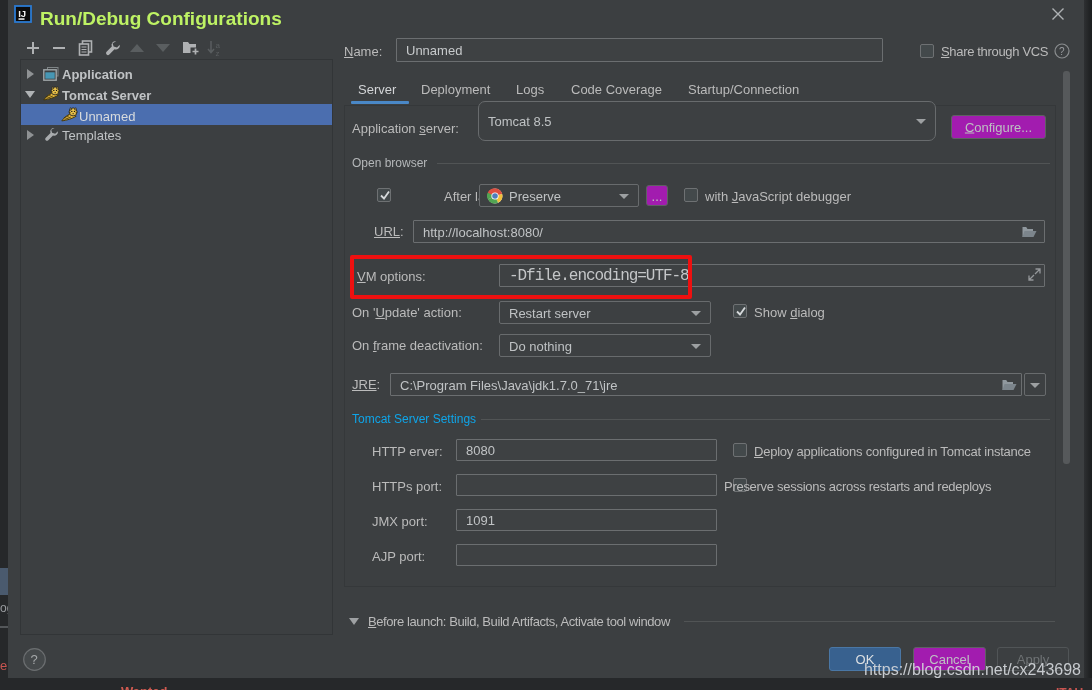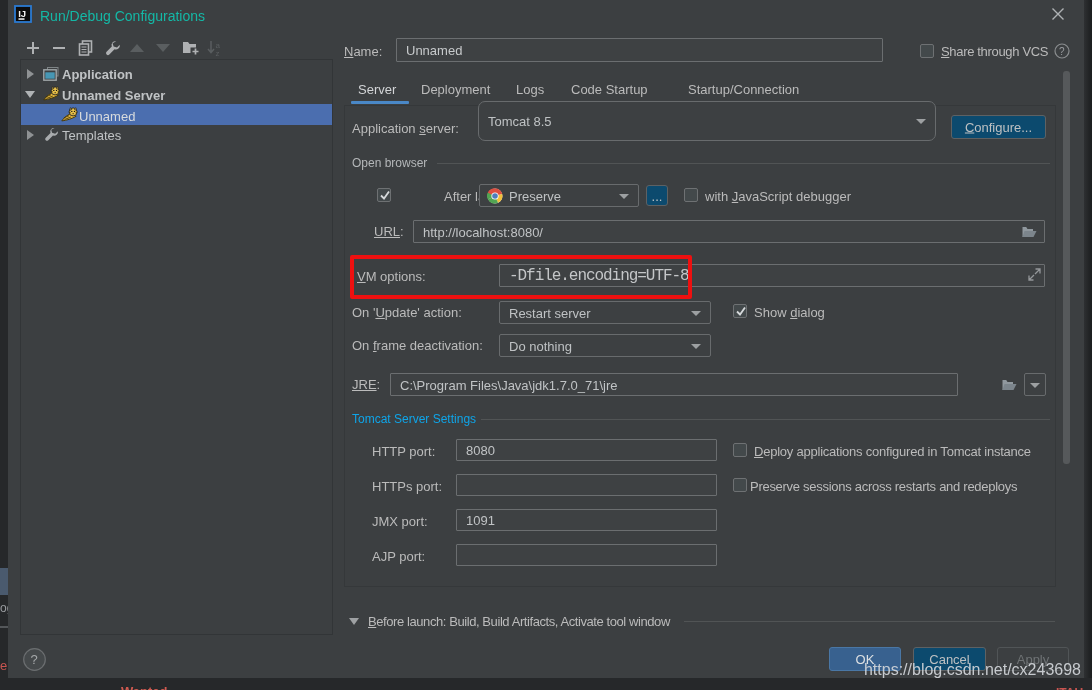--- a/index.html
+++ b/index.html
@@ -11,21 +11,21 @@
 #rstrip { position:absolute; left:1084px; top:0; width:8px; height:690px; background:linear-gradient(90deg,#2e3032,#1b1d1e); }
 #bstrip { position:absolute; left:0; top:678px; width:1092px; height:12px; background:#26282a; }
 .lbl { position:absolute; color:#bbbbbb; white-space:nowrap; }
 .field { position:absolute; background:#3e4143; border:1px solid #6b6e70; border-radius:1px; color:#c0c3c5; }
 .field .txt { position:absolute; left:9px; top:50%; transform:translateY(-50%); white-space:nowrap; }
 .combo { position:absolute; background:#3d4042; border:1px solid #686b6d; border-radius:2px; color:#bfc2c4; }
 .combo .txt { position:absolute; left:9px; top:50%; transform:translateY(-50%); white-space:nowrap; }
 .carrow { position:absolute; right:9px; top:50%; margin-top:-2px; width:0; height:0; border-left:5px solid transparent; border-right:5px solid transparent; border-top:5px solid #9da0a2; }
 .cb { position:absolute; width:14px; height:14px; background:#43494b; border:1px solid #6e7173; border-radius:2px; }
 .cb svg { position:absolute; left:1px; top:0px; }
-.btn { position:absolute; background:#0c4a6e; border:1px solid #5e6163; border-radius:3px; color:#bdc0c2; text-align:center; }
+.btn { position:absolute; background:#a21caf; border:1px solid #5e6163; border-radius:3px; color:#bdc0c2; text-align:center; }
 .btn span { position:relative; top:50%; transform:translateY(-50%); display:block; }
 .sep-line { position:absolute; height:1px; background:#515455; }
 u { text-decoration:underline; text-underline-offset:1px; }
 .tri-r { width:0; height:0; border-top:5px solid transparent; border-bottom:5px solid transparent; border-left:7px solid #8f9294; position:absolute; }
 .tri-d { width:0; height:0; border-left:5px solid transparent; border-right:5px solid transparent; border-top:7px solid #b0b3b5; position:absolute; }
 </style>
 </head>
 <body>
 <div id="dialog"></div>
 <div id="rstrip"></div>
@@ -37,21 +37,21 @@
 <div class="abs" style="left:0;top:658px;width:8px;height:17px;color:#c75450;font-size:13px;overflow:hidden;">e</div>
 <div class="abs" style="left:121px;top:684px;width:62px;height:6px;overflow:hidden;color:#cf5a50;font-size:13px;font-weight:bold;">Wanted</div>
 <div class="abs" style="left:1056px;top:686px;width:36px;height:4px;overflow:hidden;color:#c75450;font-size:12px;font-weight:bold;">ITAU</div>
 
 <div id="titlebar" class="abs" style="left:8px;top:0;width:1076px;height:30px;">
   <div class="abs" style="left:6px;top:5px;width:18px;height:34px;"><svg width="18" height="18" viewBox="0 0 18 18">
         <rect x="1" y="1" width="16" height="16" fill="#0c0c0c" stroke="#2b7ad2" stroke-width="1.8"></rect>
         <text x="4.2" y="12" fill="#f2f2f2" font-family="Liberation Sans" font-size="9.5" font-weight="bold">IJ</text>
         <rect x="4.5" y="13.2" width="6" height="1.7" fill="#dcdcdc"></rect>
       </svg></div>
-  <div class="lbl" style="left:32px;top:8px;font-size:14px;color:#14b8a6;">Run/Debug Configurations</div>
+  <div class="lbl" style="left:32px;top:8px;font-size:19px;color:#bef264;font-weight:bold;">Run/Debug Configurations</div>
   <svg class="abs" style="left:1042px;top:6px;" width="16" height="16" viewBox="0 0 16 16">
       <path d="M2.5 2.5 L13.5 13.5 M13.5 2.5 L2.5 13.5" stroke="#afb2b4" stroke-width="1.4"></path>
     </svg>
 </div>
 
 <div id="toolbar" class="abs" style="left:8px;top:34px;width:330px;height:26px;">
   <svg class="abs" style="left:18px;top:7px;" width="14" height="14" viewBox="0 0 14 14">
       <path d="M7 1 L7 13 M1 7 L13 7" stroke="#afb1b3" stroke-width="2"></path>
     </svg>
   <svg class="abs" style="left:44px;top:7px;" width="14" height="14" viewBox="0 0 14 14">
@@ -95,21 +95,21 @@
   <path d="M0.8 13.9 C3.8 9.6 7.4 7.4 10.8 6.3 L15.2 9.2 C11.5 11.6 5.2 13.5 0.8 13.9 Z" fill="#dfb33c" stroke="#3c3008" stroke-width="0.9"></path>
   <path d="M2.8 10.9 C4.6 10 6.3 9.3 8 8.8 M3.6 12.5 C5.6 11.8 7.8 11 9.8 10.1" stroke="#3c3008" stroke-width="0.8" fill="none"></path>
   <circle cx="12.1" cy="4.9" r="4" fill="#e8c048" stroke="#242424" stroke-width="0.9"></circle>
   <path d="M8.7 3.6 L9.3 0.7 L11.1 2.1 Z" fill="#e8c048" stroke="#242424" stroke-width="0.7"></path>
   <path d="M15.5 3.6 L14.9 0.7 L13.1 2.1 Z" fill="#e8c048" stroke="#242424" stroke-width="0.7"></path>
   <circle cx="10.8" cy="4.4" r="0.7" fill="#141414"></circle>
       <circle cx="13.5" cy="4.4" r="0.7" fill="#141414"></circle>
   <path d="M11.5 6.7 L12.9 6.7" stroke="#141414" stroke-width="0.8"></path>
   <path d="M7.8 5.3 L10 5.9 M16.4 5.3 L14.3 5.9" stroke="#3c3008" stroke-width="0.6"></path>
   </svg>
-  <div class="lbl" style="left:41px;top:28px;font-weight:bold;color:#c0c3c5;">Unnamed Server</div>
+  <div class="lbl" style="left:41px;top:28px;font-weight:bold;color:#c0c3c5;">Tomcat Server</div>
 
   <svg class="abs" style="left:40px;top:47px;" width="18" height="16" viewBox="0 0 18 16">
   <path d="M0.8 13.9 C3.8 9.6 7.4 7.4 10.8 6.3 L15.2 9.2 C11.5 11.6 5.2 13.5 0.8 13.9 Z" fill="#dfb33c" stroke="#3c3008" stroke-width="0.9"></path>
   <path d="M2.8 10.9 C4.6 10 6.3 9.3 8 8.8 M3.6 12.5 C5.6 11.8 7.8 11 9.8 10.1" stroke="#3c3008" stroke-width="0.8" fill="none"></path>
   <circle cx="12.1" cy="4.9" r="4" fill="#e8c048" stroke="#242424" stroke-width="0.9"></circle>
   <path d="M8.7 3.6 L9.3 0.7 L11.1 2.1 Z" fill="#e8c048" stroke="#242424" stroke-width="0.7"></path>
   <path d="M15.5 3.6 L14.9 0.7 L13.1 2.1 Z" fill="#e8c048" stroke="#242424" stroke-width="0.7"></path>
   <circle cx="10.8" cy="4.4" r="0.7" fill="#141414"></circle>
       <circle cx="13.5" cy="4.4" r="0.7" fill="#141414"></circle>
   <path d="M11.5 6.7 L12.9 6.7" stroke="#141414" stroke-width="0.8"></path>
@@ -131,21 +131,21 @@
 <div class="cb" style="left:920px;top:44px;"></div>
 <div class="lbl" style="left:941px;top:44px;letter-spacing:-0.33px;"><u>S</u>hare through VCS</div>
 <svg class="abs" style="left:1054px;top:43px;" width="16" height="16" viewBox="0 0 16 16">
     <circle cx="8" cy="8" r="7" fill="none" stroke="#8a8d8f" stroke-width="1.2"></circle>
     <text x="5" y="12" fill="#9a9da0" font-size="10" font-family="Liberation Sans">?</text>
   </svg>
 
 <div class="lbl" style="left:358px;top:82px;color:#d3d5d7;">Server</div>
 <div class="lbl" style="left:421px;top:82px;">Deployment</div>
 <div class="lbl" style="left:516px;top:82px;">Logs</div>
-<div class="lbl" style="left:571px;top:82px;">Code Startup</div>
+<div class="lbl" style="left:571px;top:82px;">Code Coverage</div>
 <div class="lbl" style="left:688px;top:82px;">Startup/Connection</div>
 <div class="abs" style="left:351px;top:101px;width:58px;height:3px;background:#4a88c7;border-radius:1px;"></div>
 
 <div class="abs" style="left:344px;top:105px;width:712px;height:482px;border:1px solid #35383a;"></div>
 
 <div class="lbl" style="left:352px;top:121px;">Application <u>s</u>erver:</div>
 <div class="combo" style="left:478px;top:101px;width:458px;height:40px;border-radius:7px;">
     <span class="txt">Tomcat 8.5</span>
     <span class="carrow"></span>
   </div>
@@ -213,50 +213,50 @@
   </div>
 <div class="lbl" style="left:754px;top:305px;">Show <u>d</u>ialog</div>
 
 <div class="lbl" style="left:352px;top:338px;">On <u>f</u>rame deactivation:</div>
 <div class="combo" style="left:499px;top:334px;width:212px;height:23px;">
     <span class="txt">Do nothing</span>
     <span class="carrow"></span>
   </div>
 
 <div class="lbl" style="left:352px;top:377px;"><u>JRE</u>:</div>
-<div class="field" style="left:390px;top:373px;width:568px;height:23px;">
+<div class="field" style="left:390px;top:373px;width:632px;height:23px;">
     <span class="txt">C:\Program Files\Java\jdk1.7.0_71\jre</span>
   </div>
 <svg class="abs" style="left:1002px;top:378px;" width="16" height="13" viewBox="0 0 16 13">
     <path d="M0.5 2 L0.5 12 L11 12 L11 4 L5.5 4 L4.2 2 Z" fill="#90989e"></path>
     <path d="M2.5 6 L14.5 6 L11.5 12 L0.5 12 Z" fill="#7c858c"></path>
   </svg>
 <div class="combo" style="left:1024px;top:373px;width:22px;height:23px;">
     <span class="carrow" style="right:5px;"></span>
   </div>
 
 <div class="lbl" style="left:352px;top:412px;font-size:12px;color:#0ea5e9;">Tomcat Server Settings</div>
 <div class="sep-line" style="left:481px;top:419px;width:569px;"></div>
 
-<div class="lbl" style="left:372px;top:444px;">HTTP port:</div>
+<div class="lbl" style="left:372px;top:444px;">HTTP erver:</div>
 <div class="field" style="left:456px;top:439px;width:261px;height:22px;">
     <span class="txt">8080</span>
   </div>
 <div class="lbl" style="left:372px;top:479px;">HTTPs port:</div>
 <div class="field" style="left:456px;top:474px;width:261px;height:22px;"></div>
 <div class="lbl" style="left:372px;top:514px;">JMX port:</div>
 <div class="field" style="left:456px;top:509px;width:261px;height:22px;">
     <span class="txt">1091</span>
   </div>
 <div class="lbl" style="left:372px;top:549px;">AJP port:</div>
 <div class="field" style="left:456px;top:544px;width:261px;height:22px;"></div>
 <div class="cb" style="left:733px;top:443px;"></div>
 <div class="lbl" style="left:754px;top:444px;letter-spacing:-0.23px;"><u>D</u>eploy applications configured in Tomcat instance</div>
 <div class="cb" style="left:733px;top:478px;"></div>
-<div class="lbl" style="left:750px;top:479px;letter-spacing:-0.28px;">Preserve sessions across restarts and redeploys</div>
+<div class="lbl" style="left:724px;top:479px;letter-spacing:-0.28px;">Preserve sessions across restarts and redeploys</div>
 
 <div class="tri-d" style="left:349px;top:618px;border-top-color:#9ea1a3;"></div>
 <div class="lbl" style="left:368px;top:614px;letter-spacing:-0.42px;"><u>B</u>efore launch: Build, Build Artifacts, Activate tool window</div>
 <div class="sep-line" style="left:684px;top:621px;width:371px;"></div>
 
 <svg class="abs" style="left:23px;top:648px;" width="23" height="23" viewBox="0 0 23 23">
     <circle cx="11.5" cy="11.5" r="10.8" fill="#45494b" stroke="#6b6e70" stroke-width="1.2"></circle>
     <text x="7.5" y="16" fill="#a5a8aa" font-size="13" font-family="Liberation Sans">?</text>
   </svg>
 <div class="btn" style="left:829px;top:647px;width:72px;height:24px;background:#38618f;border-color:#4a77a5;color:#dde0e3;">

